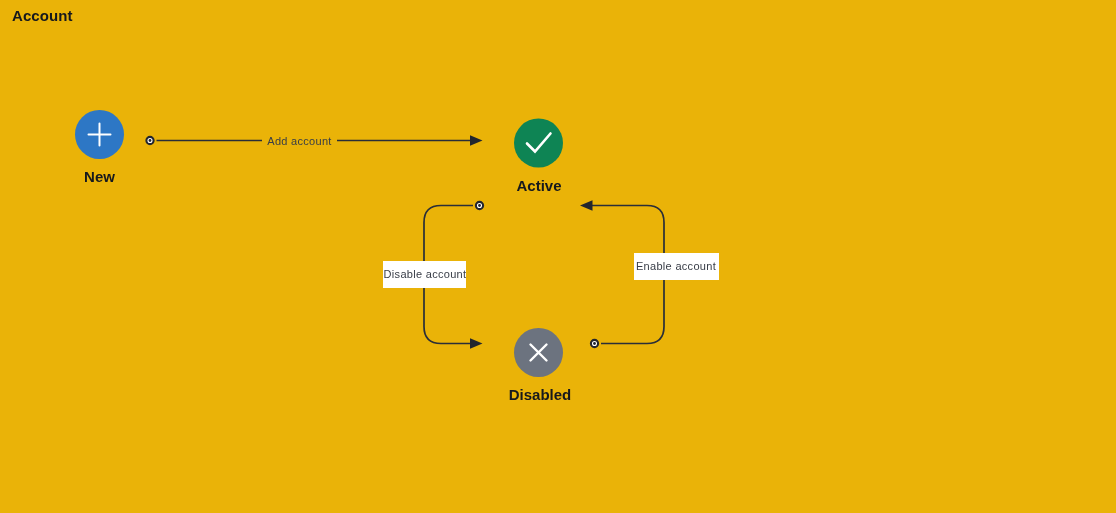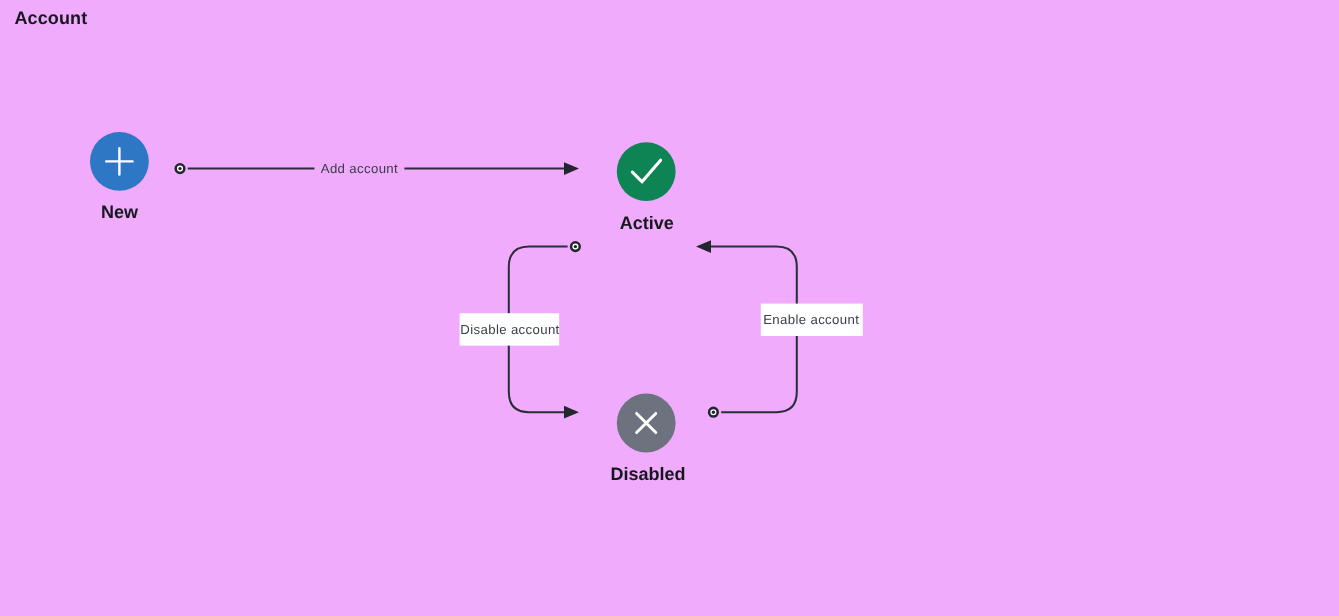--- a/index.html
+++ b/index.html
@@ -8,21 +8,21 @@
     background: #ffffff;
     width: 1116px;
     height: 513px;
     overflow: hidden;
     font-family: "Liberation Sans", "DejaVu Sans", sans-serif;
   }
   .canvas {
     position: relative;
     width: 1116px;
     height: 513px;
-    background: #f0abfc;
+    background: #eab308;
   }
   .page-title {
     position: absolute;
     left: 12px;
     top: 7px;
     margin: 0;
     font-size: 15px;
     font-weight: 700;
     letter-spacing: 0.1px;
     color: #16181d;

